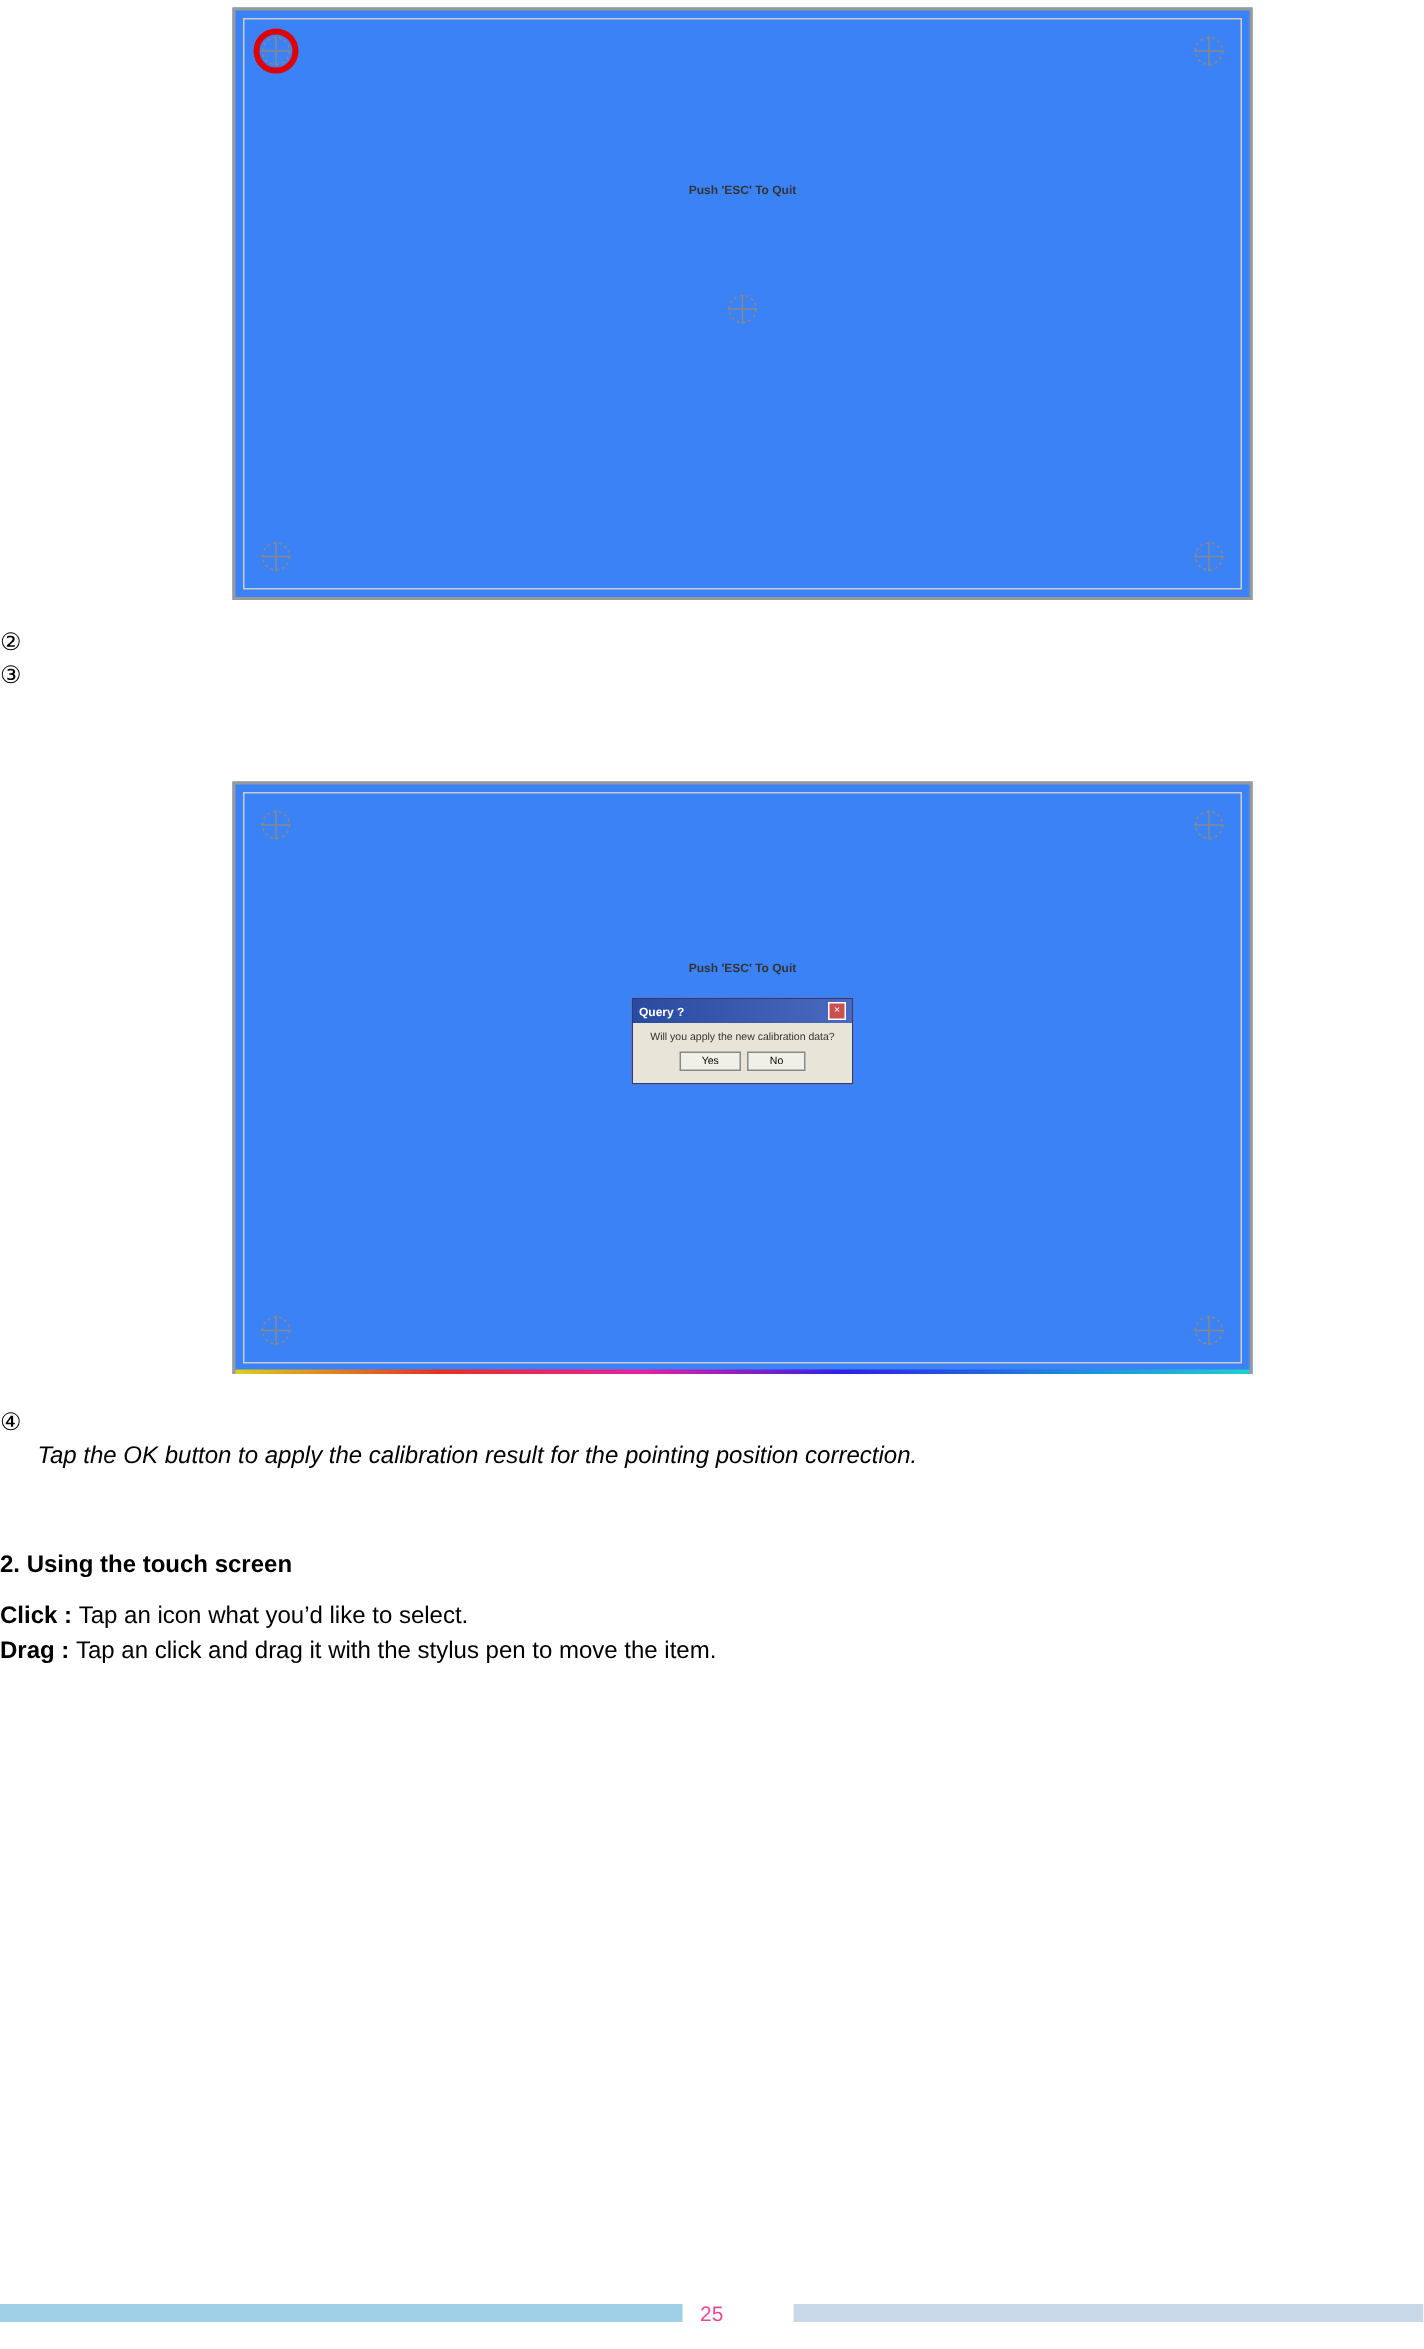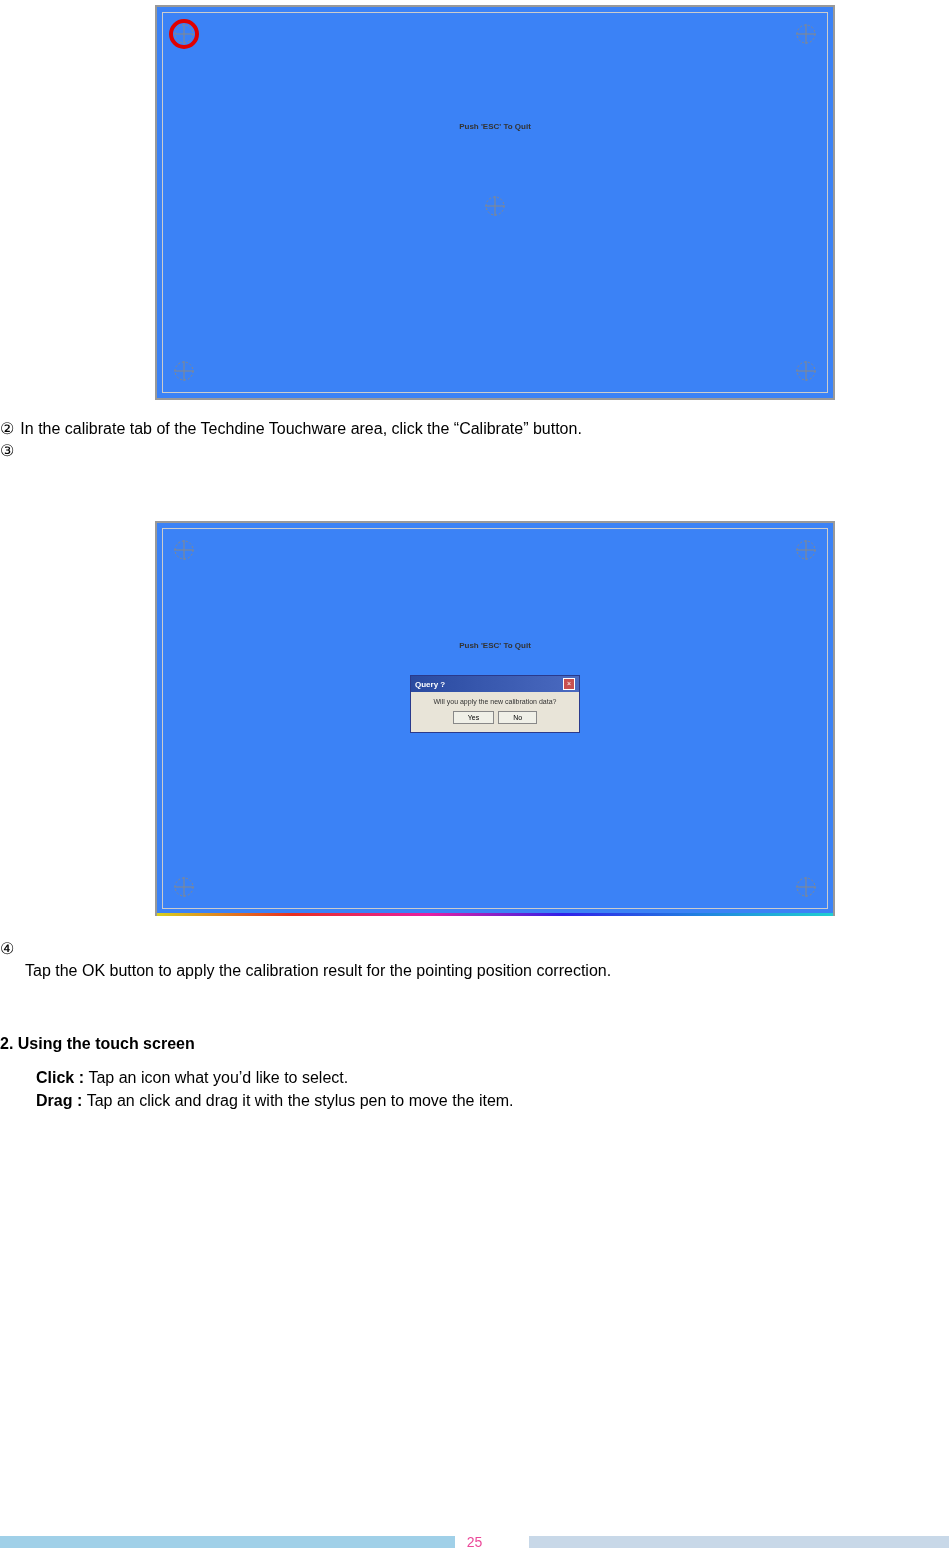--- a/index.html
+++ b/index.html
@@ -57,24 +57,24 @@
       position: absolute;
       top: 12px;
       left: 12px;
       width: 30px;
       height: 30px;
       border: 4px solid #e00000;
       border-radius: 50%;
     }
     .dialog-box {
       position: absolute;
-      top: 152px;
+      top: 142px;
       left: 50%;
       transform: translateX(-50%);
-      width: 170px;
+      width: 148px;
       border: 1px solid #2a3a8c;
       background: #e8e4d8;
       font-size: 8px;
     }
     .dialog-titlebar {
       background: linear-gradient(to right, #2a4aa0, #4a6ac0);
       color: #fff;
       padding: 2px 4px;
       display: flex;
       justify-content: space-between;
@@ -129,29 +129,29 @@
       font-size: 16px;
       line-height: 1.35;
     }
     .step-num { flex: 0 0 auto; }
     .steps-block1 { margin-top: 18px; }
     .steps-block2 { margin-top: 22px; }
     .cont-line {
       margin-left: 25px;
       font-size: 16px;
       line-height: 1.35;
+      font-style: italic;
     }
     .section-heading {
       font-weight: bold;
       font-size: 16px;
       margin-top: 54px;
     }
     .usage-block {
       margin-top: 14px;
-      margin-left: 36px;
       font-size: 16px;
       line-height: 1.4;
     }
     .term-label { font-weight: bold; }
     .footer-bars {
       position: absolute;
       bottom: 18px;
       left: 0;
       right: 0;
       height: 14px;
@@ -224,21 +224,20 @@
         <line x1="2" y1="12" x2="22" y2="12" stroke="#888" stroke-width="1"></line>
       </svg>
   </div>
 
   <div class="esc-text">Push 'ESC' To Quit</div>
 </div>
 
 <div class="steps-block1">
   <div class="step-line">
     <span class="step-num">②</span>
-    <span>In the calibrate tab of the Techdine Touchware area, click the “Calibrate” button.</span>
   </div>
   <div class="step-line">
     <span class="step-num">③</span>
   </div>
 </div>
 
 <div class="calib-frame frame2">
   <div class="calib-inner"></div>
 
   <div class="crosshair-icon ch-tl">

